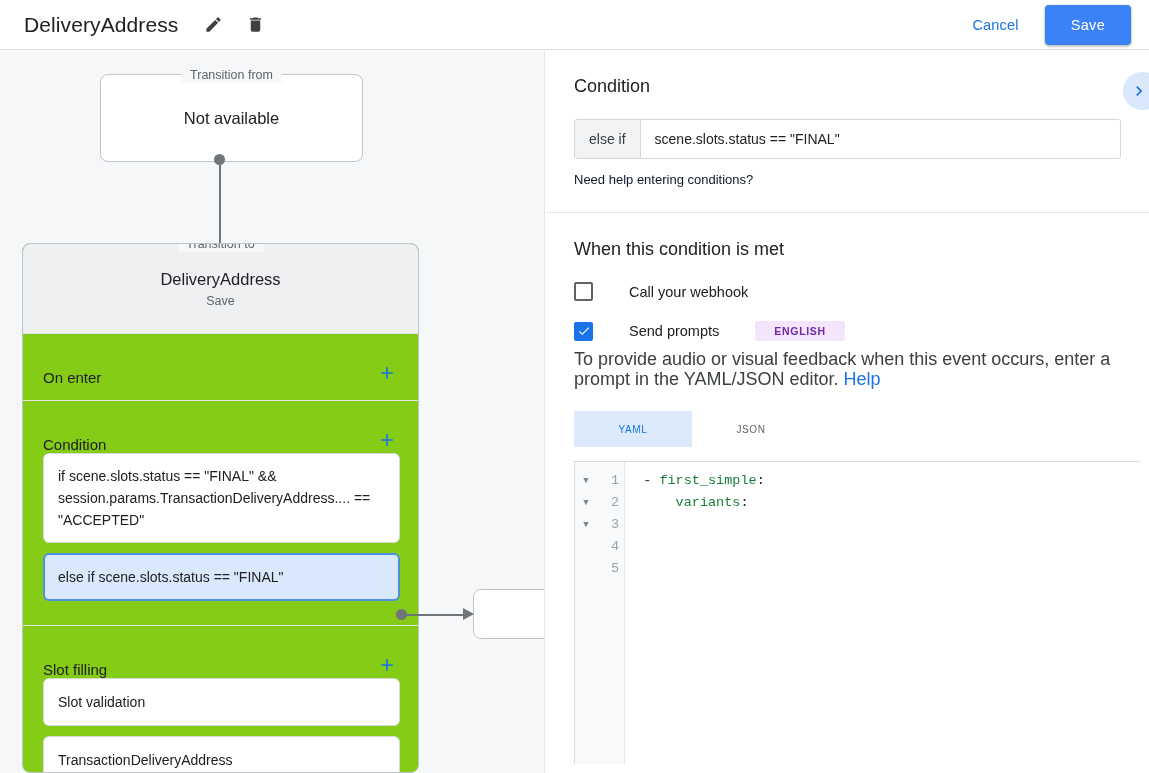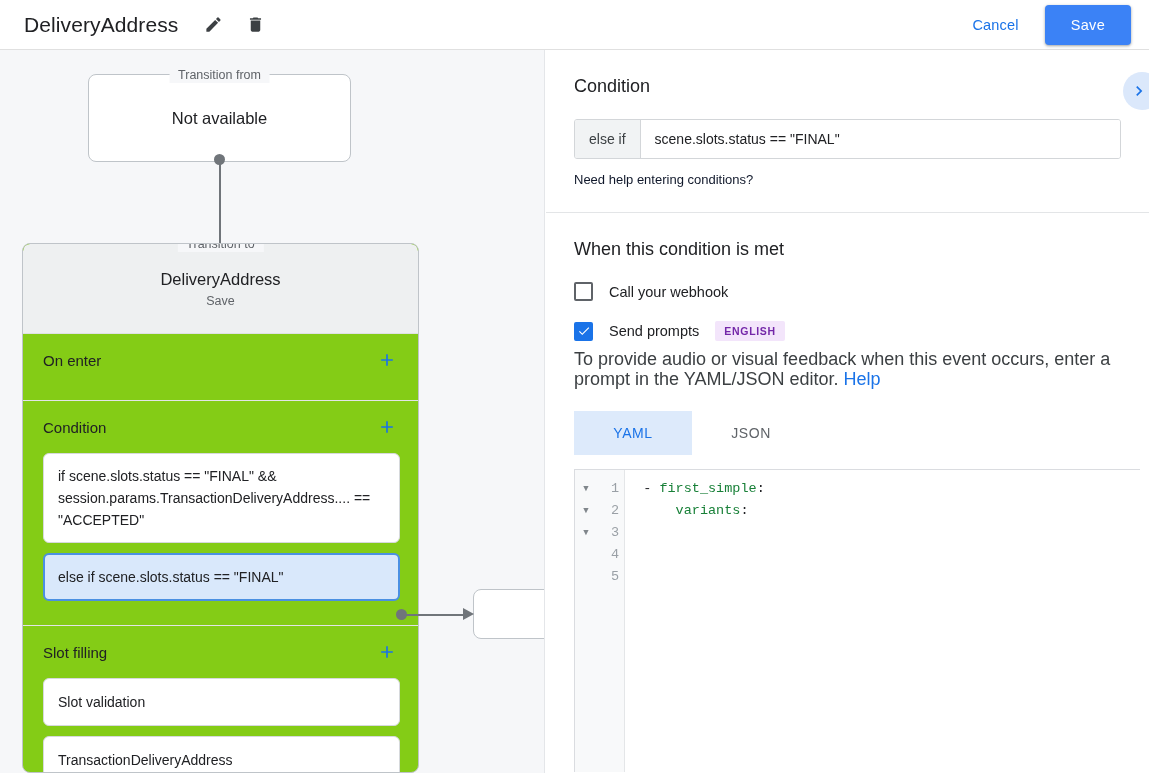--- a/index.html
+++ b/index.html
@@ -111,21 +111,21 @@
     background: #f6f7f9;
     padding: 0 9px;
     font-size: 12.5px;
     color: #5f6368;
     white-space: nowrap;
     line-height: 16px;
   }
 
   
   #node-transition-from {
-    left: 88px; top: 24px;
+    left: 100px; top: 24px;
     width: 263px; height: 88px;
     display: flex;
     align-items: center;
     justify-content: center;
   }
   #transition-from-value {
     font-size: 16.5px;
     color: #202124;
     font-weight: 400;
   }
@@ -187,21 +187,21 @@
   }
 
   .section {
     border-bottom: 1px solid #e2e4e6;
     padding: 0 0 14px 0;
   }
   .section:last-child { border-bottom: none; }
   .section-head {
     height: 52px;
     display: flex;
-    align-items: center;
+    align-items: flex-end;
     justify-content: space-between;
     padding: 0 18px 0 20px;
   }
   .section-title {
     font-size: 15px;
     color: #202124;
   }
   .plus-btn {
     width: 26px; height: 26px;
     display: flex;
@@ -355,20 +355,21 @@
     text-decoration: none;
     cursor: pointer;
   }
 
   
   .check-row {
     display: flex;
     align-items: center;
     margin-bottom: 20px;
     cursor: pointer;
+    gap: 20px;
   }
   .cbox {
     width: 19px;
     height: 19px;
     border-radius: 2px;
     border: 2px solid #5f6368;
     background: #ffffff;
     flex: 0 0 auto;
     margin-right: 16px;
     display: flex;
@@ -384,46 +385,46 @@
     color: #202124;
     font-weight: 500;
   }
   .lang-badge {
     margin-left: 16px;
     background: #f3e5fb;
     color: #7327a8;
     font-size: 10.5px;
     font-weight: 700;
     letter-spacing: 0.7px;
-    padding: 4px 9px;
+    padding: 4px 19px;
     border-radius: 2px;
     line-height: 12px;
   }
   .hint-text {
     font-size: 18px;
     color: #3c4043;
     line-height: 20px;
     margin-top: -6px;
     margin-bottom: 22px;
     max-width: 560px;
   }
   .hint-text a { color: #1a73e8; text-decoration: none; cursor: pointer; }
 
   
   .tabs {
     display: flex;
     margin-bottom: 0;
   }
   .tab {
     min-width: 118px;
-    height: 44px;
+    height: 36px;
     display: flex;
     align-items: center;
     justify-content: center;
-    font-size: 14px;
+    font-size: 10px;
     font-weight: 500;
     letter-spacing: 0.6px;
     color: #5f6368;
     cursor: pointer;
     background: transparent;
     border: none;
     font-family: "Liberation Sans", sans-serif;
   }
   .tab.active {
     background: #ddeafb;

